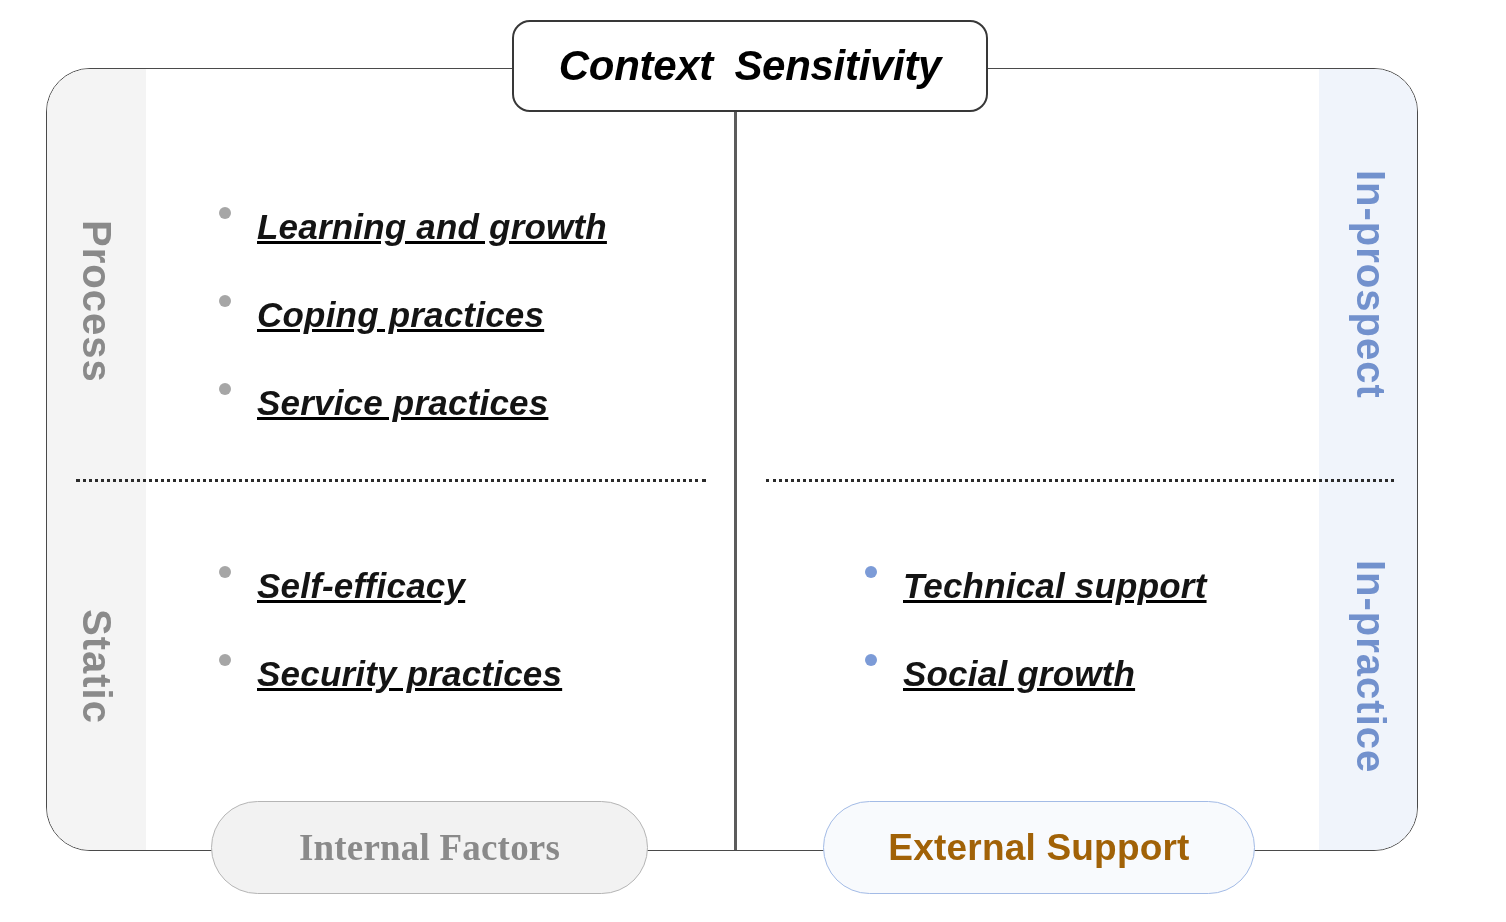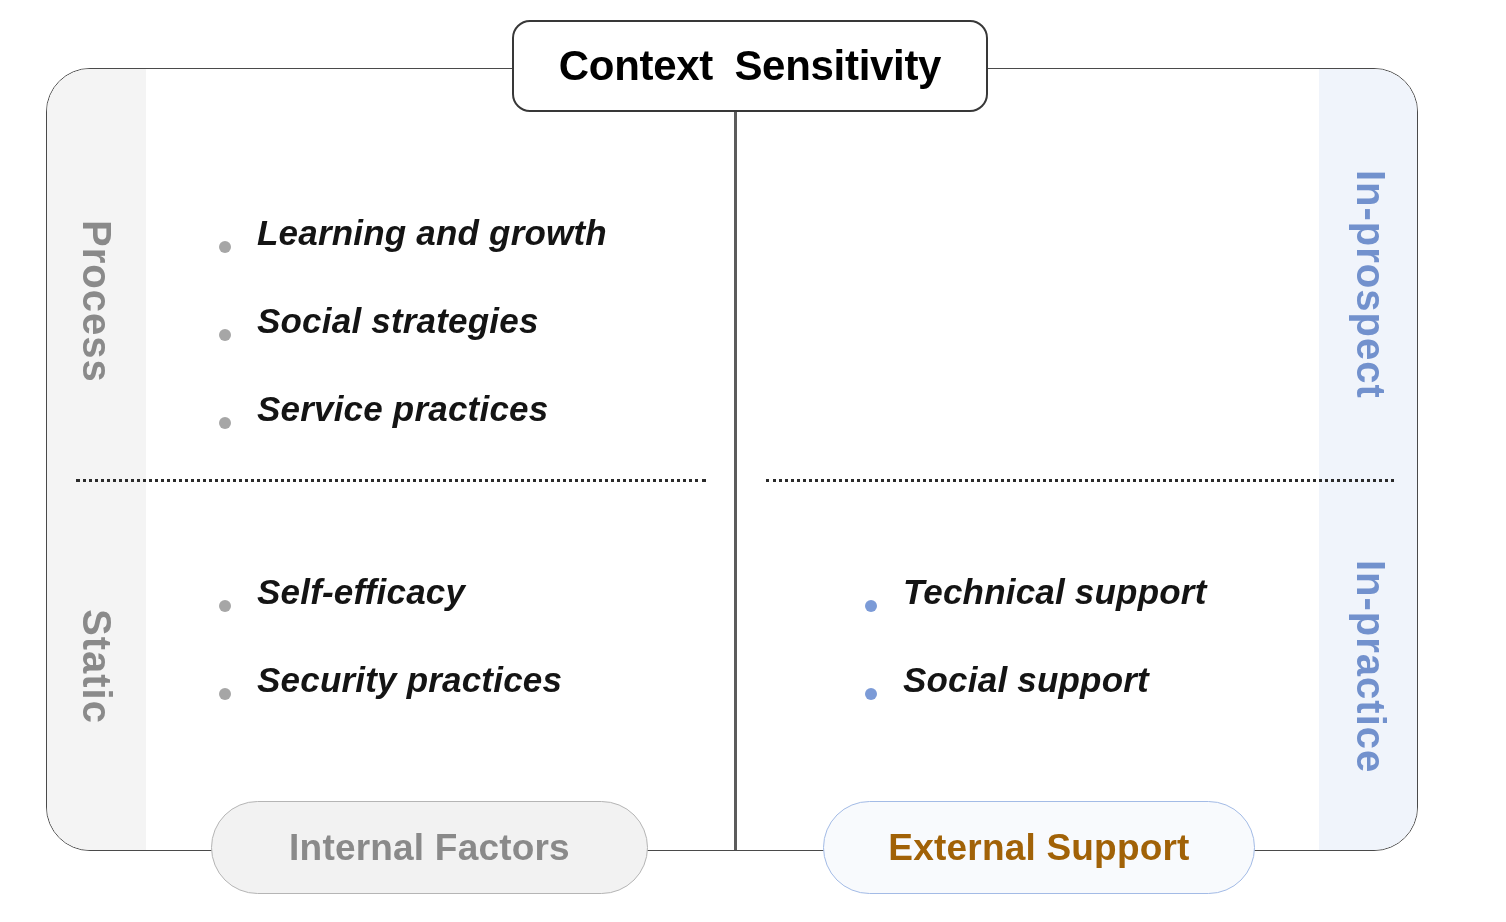--- a/index.html
+++ b/index.html
@@ -87,23 +87,24 @@
     position: absolute;
     display: flex;
     flex-direction: column;
   }
   .list.q-top-left     { left: 172px; top: 138px; }
   .list.q-top-right    { left: 818px; top: 138px; }
   .list.q-bottom-left  { left: 172px; top: 497px; }
   .list.q-bottom-right { left: 818px; top: 497px; }
   .item {
     display: flex;
-    align-items: flex-end;
+    align-items: flex-start;
     height: 46px;
     margin-bottom: 42px;
+    text-decoration: underline;
   }
   .bullet {
     flex: 0 0 auto;
     width: 12px;
     height: 12px;
     border-radius: 50%;
     margin-right: 26px;
   }
   .list.gray .bullet { background: #a6a6a6; }
   .list.blue .bullet { background: #7c9bd7; }
@@ -132,20 +133,21 @@
     box-sizing: border-box;
     z-index: 5;
   }
   .title-text {
     font-size: 42px;
     font-weight: bold;
     color: #000000;
     letter-spacing: -0.3px;
     word-spacing: 10px;
     white-space: nowrap;
+    font-style: italic;
   }
 
   
   .pill {
     position: absolute;
     top: 801px;
     height: 93px;
     border-radius: 47px;
     display: flex;
     align-items: center;
@@ -157,20 +159,21 @@
     font-size: 37px;
     font-weight: bold;
     white-space: nowrap;
     letter-spacing: 0.2px;
   }
   .pill.internal {
     left: 211px;
     width: 437px;
     background: #f2f2f2;
     border: 1.8px solid #b5b5b5;
+    font-family: Liberation Serif, serif;
   }
   .pill.internal .pill-text { color: #8a8a8a; }
   .pill.external {
     left: 823px;
     width: 432px;
     background: #f8fafd;
     border: 1.8px solid #a3bbe6;
   }
   .pill.external .pill-text { color: #a16207; }
 </style>
@@ -192,21 +195,21 @@
     <div class="dotted seg-left"></div>
     <div class="dotted seg-right"></div>
 
     <div class="list gray q-top-left">
         <div class="item">
           <span class="bullet"></span>
           <span class="item-text">Learning and growth</span>
         </div>
         <div class="item">
           <span class="bullet"></span>
-          <span class="item-text">Social strategies</span>
+          <span class="item-text">Coping practices</span>
         </div>
         <div class="item">
           <span class="bullet"></span>
           <span class="item-text">Service practices</span>
         </div>
       </div>
     <div class="list gray q-bottom-left">
         <div class="item">
           <span class="bullet"></span>
           <span class="item-text">Self-efficacy</span>
@@ -216,21 +219,21 @@
           <span class="item-text">Security practices</span>
         </div>
       </div>
     <div class="list blue q-bottom-right">
         <div class="item">
           <span class="bullet"></span>
           <span class="item-text">Technical support</span>
         </div>
         <div class="item">
           <span class="bullet"></span>
-          <span class="item-text">Social support</span>
+          <span class="item-text">Social growth</span>
         </div>
       </div>
   </div>
 
   <div class="title-box">
     <span class="title-text">Context Sensitivity</span>
   </div>
 
   <div class="pill internal">
     <span class="pill-text">Internal Factors</span>

